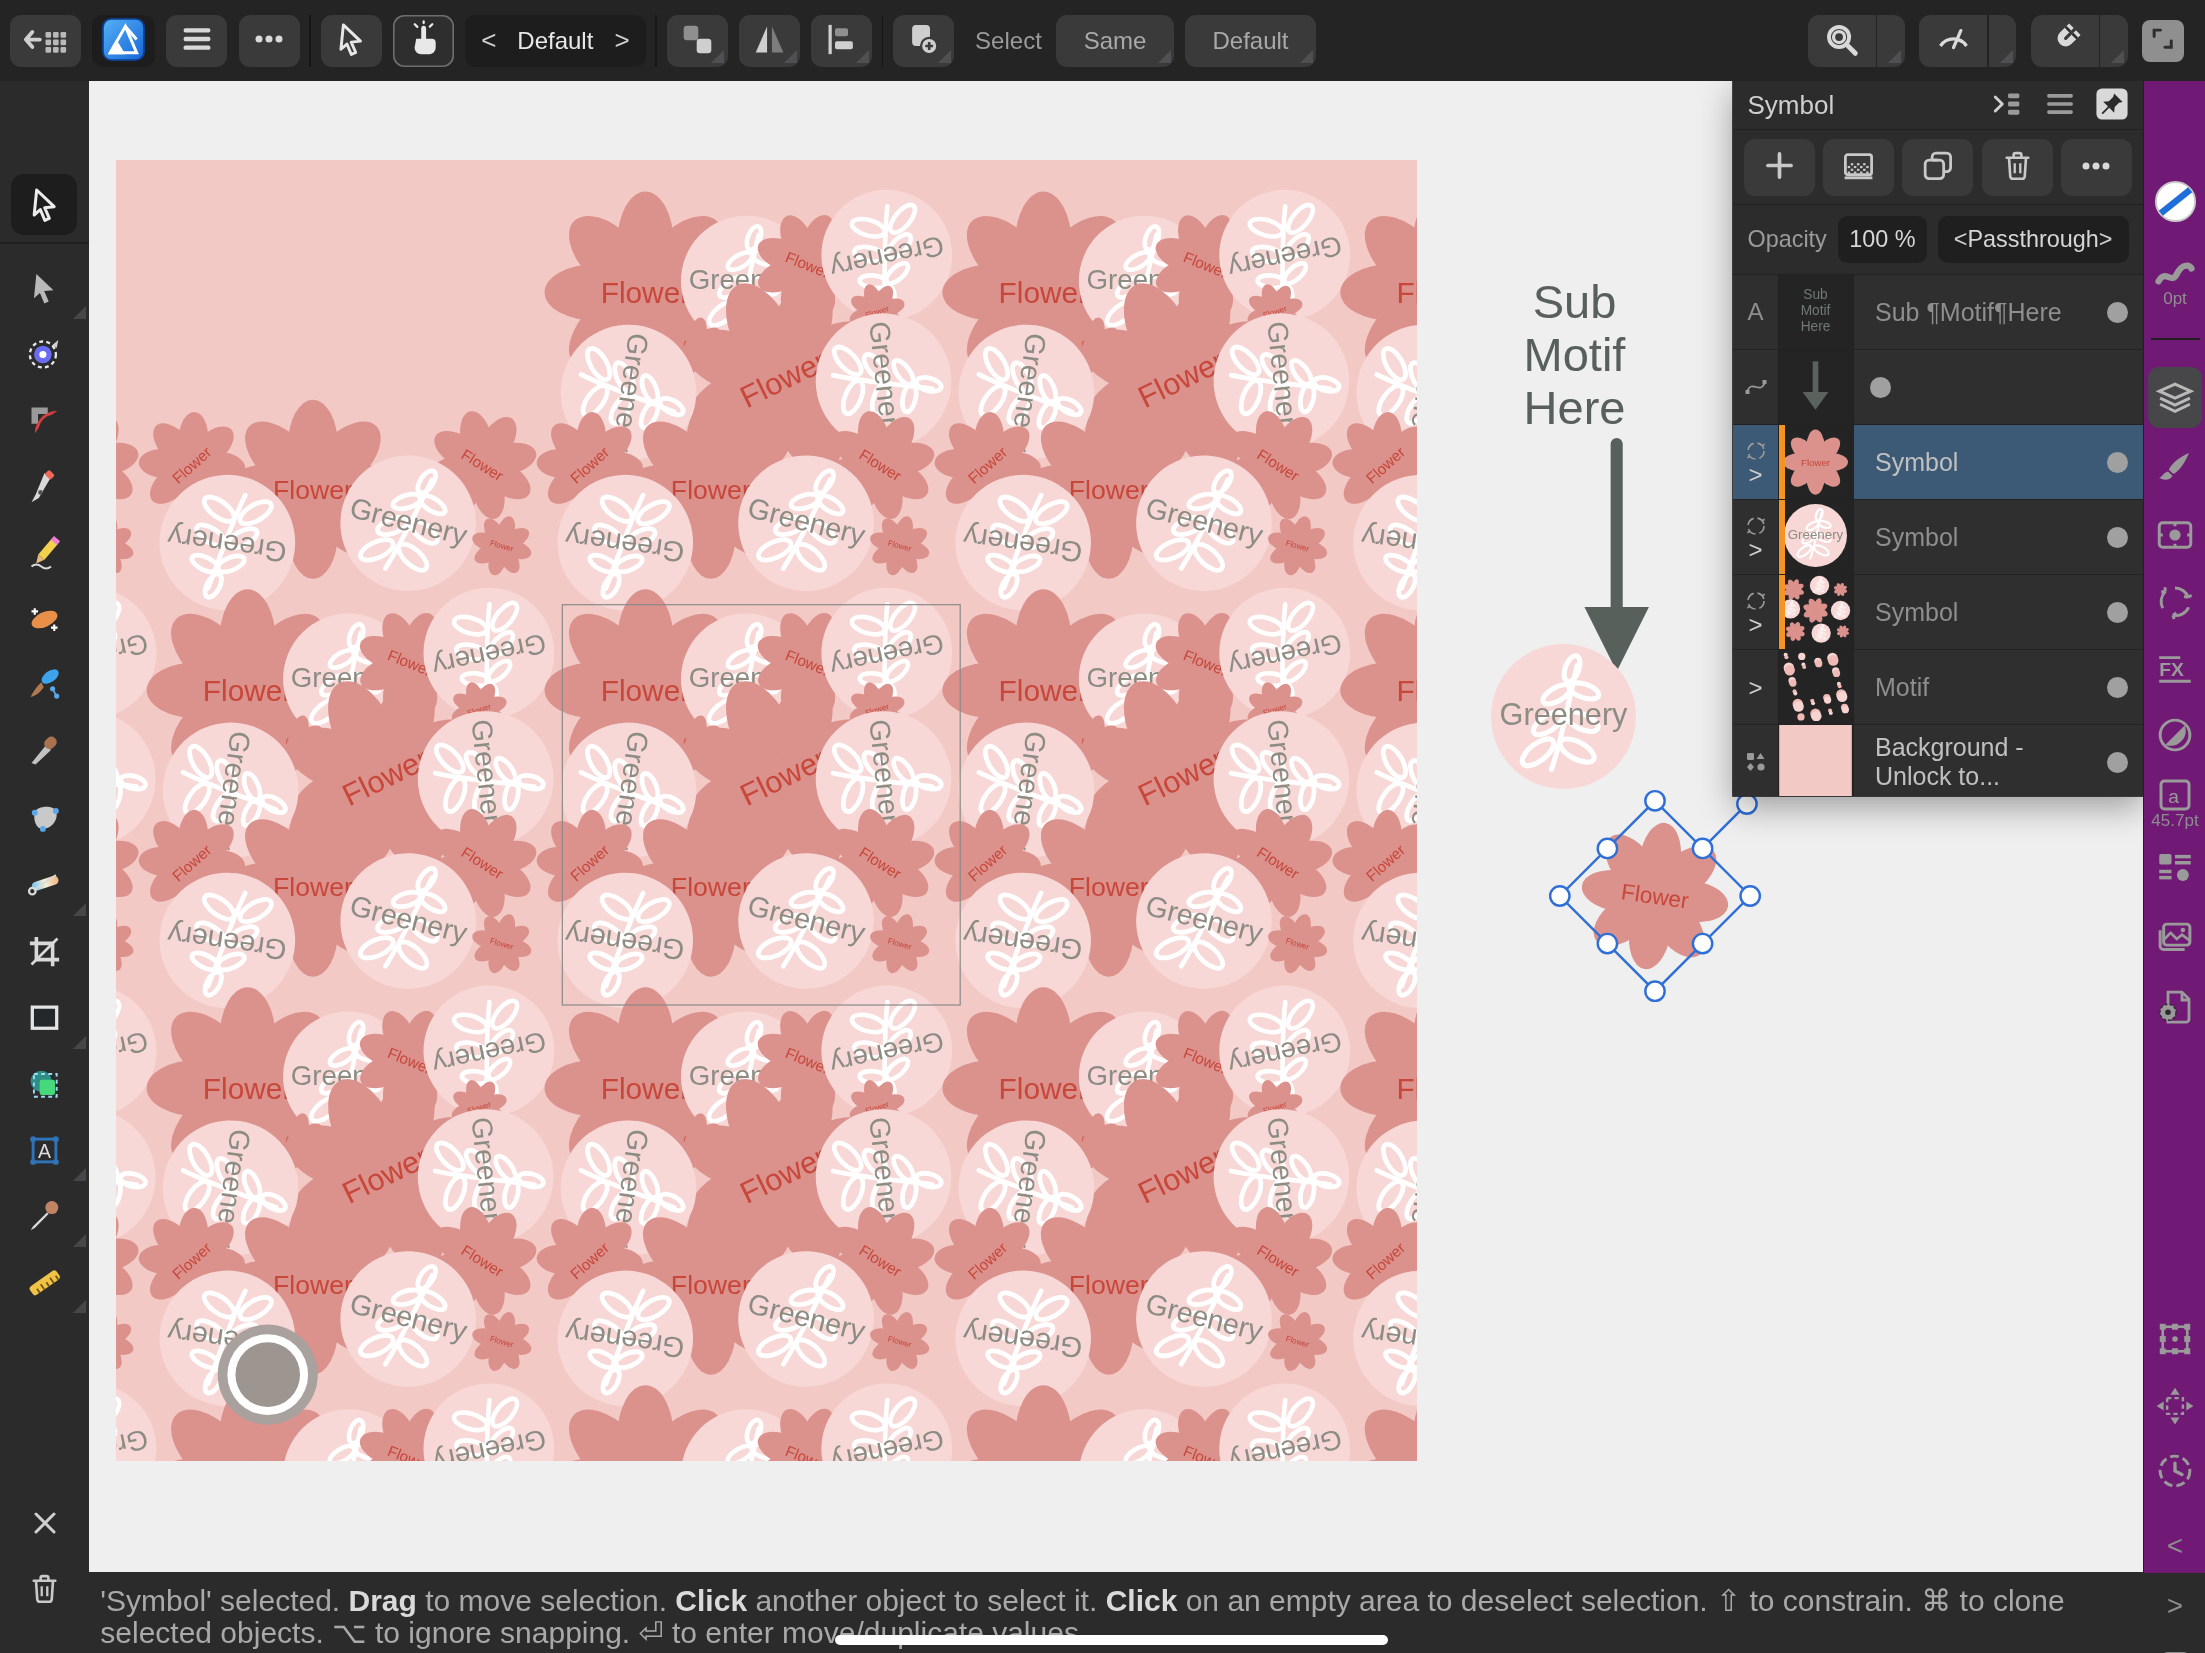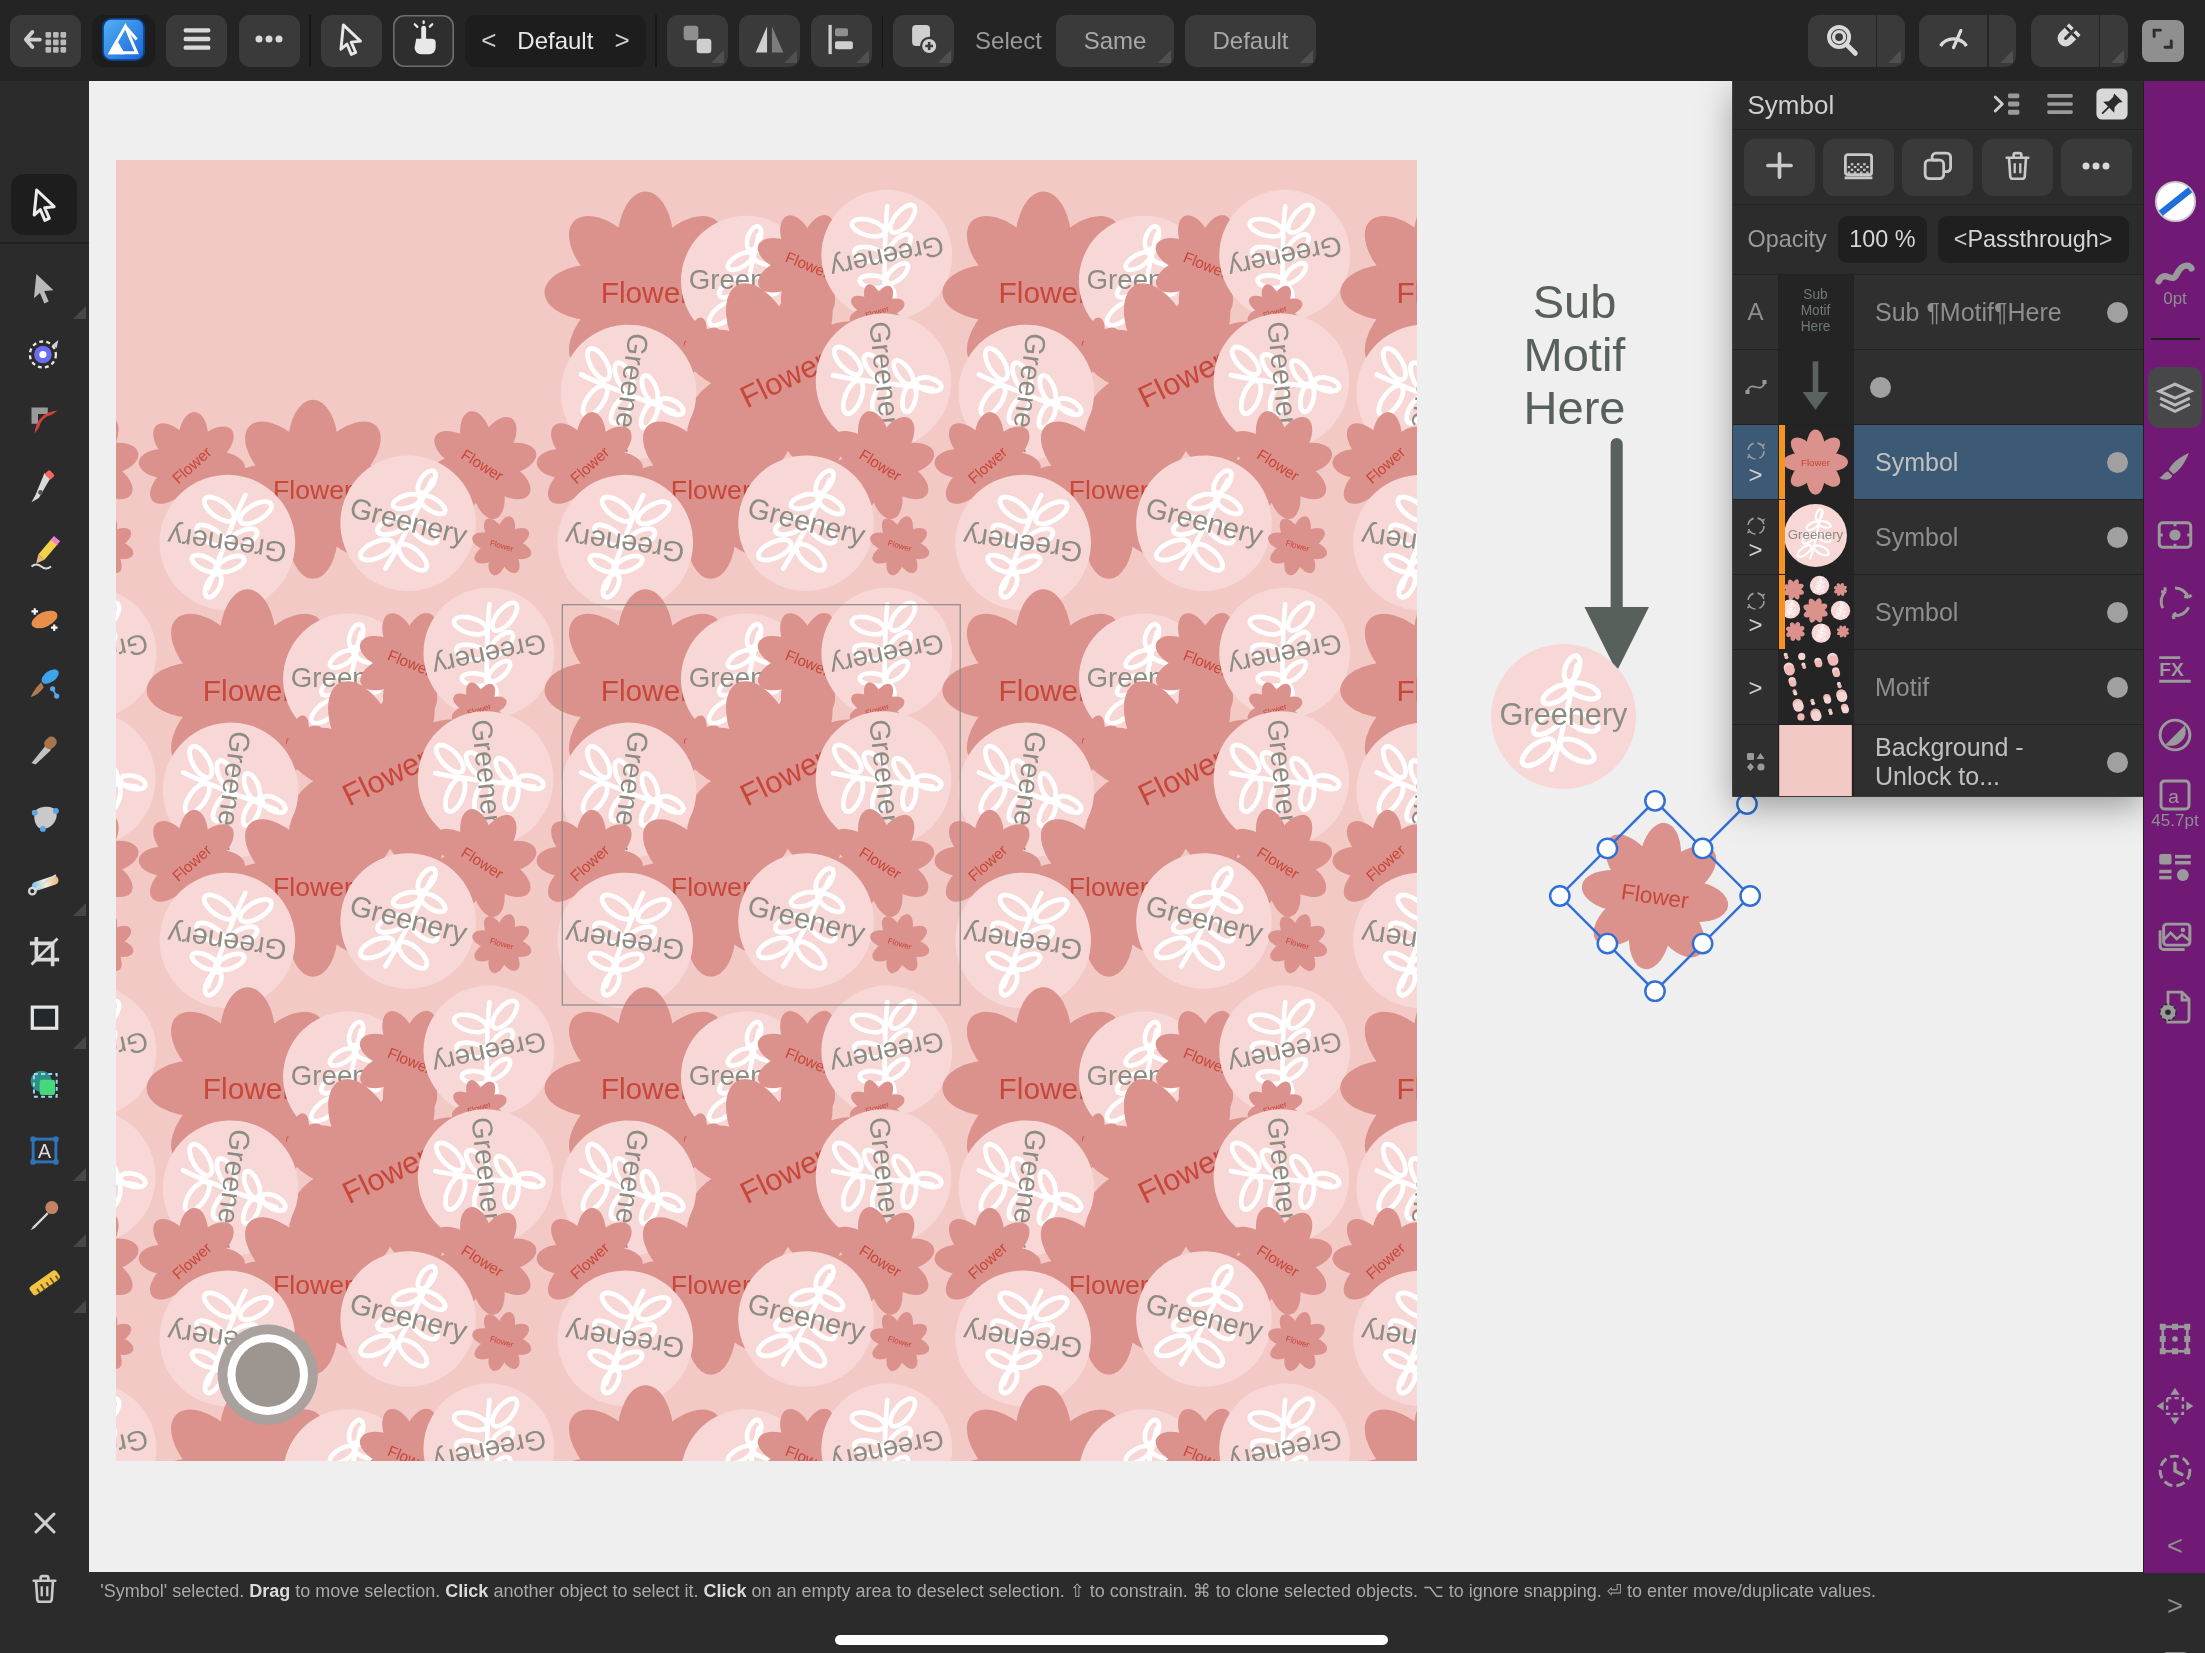--- a/index.html
+++ b/index.html
@@ -62,21 +62,21 @@
   .ldot{width:52px;display:flex;align-items:center;justify-content:center;}
   .ldot i{width:21px;height:21px;border-radius:50%;background:#a0a0a0;display:block;}
   
   #rstrip{left:2143px;top:81px;width:62px;height:1492px;background:#701a75;z-index:26;border-left:1.6px solid #202021;}
   .ritem{position:absolute;left:0;width:62px;display:flex;align-items:center;justify-content:center;color:#9a9a9a;}
   .ritem.active::before{content:'';position:absolute;left:4px;top:-11.3px;width:54px;height:61px;background:#47474a;border-radius:11.3px;}
   .ritem svg,.ritem span{position:relative;}
   .rlabel{position:absolute;left:0;width:62px;text-align:center;color:#8e8e8e;font-size:17px;}
   
   #status{left:89px;top:1572px;width:2116px;height:82px;background:#2b2b2c;z-index:21;}
-  #statustext{position:absolute;left:11.3px;top:3px;width:1986px;color:#a9a9a9;font-size:18px;line-height:32px;}
+  #statustext{position:absolute;left:11.3px;top:13px;width:1986px;color:#a9a9a9;font-size:30px;line-height:32px;}
   #statustext b{color:#dadada;font-weight:bold;}
   #home{left:835px;top:1635px;width:553px;height:9.7px;border-radius:5.7px;background:#fff;z-index:40;}
   text{font-family:"Liberation Sans",sans-serif;}
 </style>
 </head>
 <body>
 
 <div id="topbar" class="abs">
   <div class="tb-group" style="margin-left:9.7px;">
     <div class="tbtn" style="min-width:71px">

